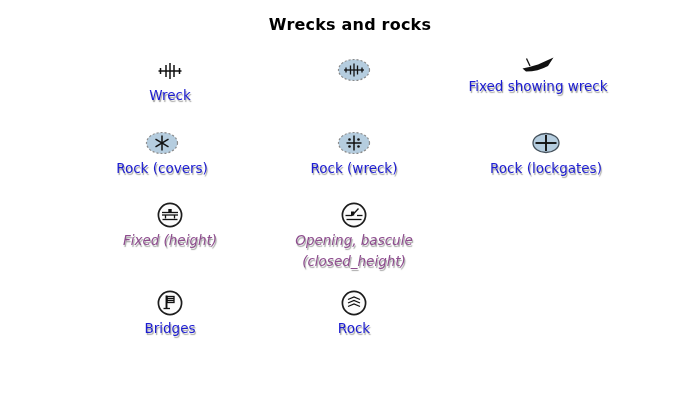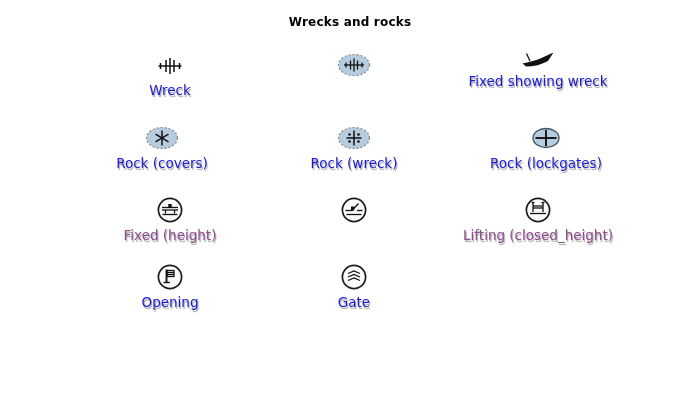--- a/index.html
+++ b/index.html
@@ -5,21 +5,21 @@
   * { box-sizing: border-box; margin: 0; padding: 0; }
   html, body { width: 700px; height: 420px; }
   body {
     background: var(--bg, #ffffff);
     font-family: "DejaVu Sans", "Liberation Sans", sans-serif;
     overflow: hidden;
   }
   .page { padding-top: 15px; }
   .sec-title {
     text-align: center;
-    font-size: 12px;
+    font-size: 16px;
     font-weight: 700;
     color: var(--heading, #000);
     letter-spacing: 0.2px;
   }
   .sec-title.second { margin-top: 37px; }
   .grid {
     display: grid;
     grid-template-columns: 1fr 1fr 1fr;
     padding: 0 70px 0 78px;
   }
@@ -32,21 +32,21 @@
   .icon-box.short { height: 21px; align-items: flex-start; }
   .lbl {
     font-size: 13.5px;
     line-height: 21px;
     color: var(--link, #1c1cd2);
     text-decoration: none;
     cursor: pointer;
     text-align: center;
     text-shadow: 1px 1.5px 1px rgba(90,90,90,0.55);
   }
-  .lbl.visited { color: var(--visited, #8e4d8e); }
+  .lbl.visited { color: var(--visited, #8e4d8e); font-style: italic; }
   .lbl.wrap { max-width: 170px; }
 
   svg .ell-dashed { fill: var(--symbol-fill, #b5cddf); stroke: var(--symbol-stroke, #8a8a8a); stroke-width: 1.2; stroke-dasharray: 2 2; }
   svg .ell-solid  { fill: var(--symbol-fill, #b5cddf); stroke: #44505a; stroke-width: 1.3; }
   svg .st  { stroke: var(--glyph, #111); fill: none; stroke-width: 1.5; }
   svg .st2 { stroke: var(--glyph, #111); fill: none; stroke-width: 1.3; }
   svg .stb { stroke: var(--glyph, #111); fill: none; stroke-width: 1.9; }
   svg .fl  { fill: var(--glyph, #111); }
   svg .ring { fill: #fcfcfc; stroke: #1d1d1d; stroke-width: 1.7; }
 </style>
@@ -174,67 +174,51 @@
           <circle class="ring" cx="14" cy="14" r="11.6"></circle>
           <g class="st2">
             <line x1="5.5" y1="14.5" x2="12" y2="14.5"></line>
             <line x1="12" y1="14.5" x2="18.5" y2="7.5"></line>
             <line x1="17" y1="14.5" x2="22.5" y2="14.5"></line>
             <line x1="6.5" y1="18.5" x2="21.5" y2="18.5"></line>
           </g>
           <rect class="fl" x="11" y="10.5" width="3.2" height="4"></rect>
         </svg>
       </div>
-    </div>
-
-    <div class="cell">
-      <div class="icon-box">
-        <svg width="28" height="28" viewBox="0 0 28 28">
-          <circle class="ring" cx="14" cy="14" r="11.6"></circle>
-          <g class="st2">
-            <line x1="9" y1="6.5" x2="9" y2="16"></line>
-            <line x1="19" y1="6.5" x2="19" y2="16"></line>
-            <line x1="7.5" y1="6.5" x2="10.5" y2="6.5"></line>
-            <line x1="17.5" y1="6.5" x2="20.5" y2="6.5"></line>
-            <line x1="9" y1="10" x2="19" y2="10"></line>
-            <line x1="9" y1="12" x2="19" y2="12"></line>
-            <line x1="6" y1="17.5" x2="22" y2="17.5"></line>
-          </g>
-        </svg>
-      </div>
-      <a class="lbl visited" href="#">Lifting (closed_height)</a>
-    </div>
+      <a class="lbl visited wrap" href="#">Opening, bascule (closed_height)</a>
+    </div>
+
   </div>
 
   <div class="grid g4">
 
     <div class="cell">
       <div class="icon-box">
         <svg width="28" height="28" viewBox="0 0 28 28">
           <circle class="ring" cx="14" cy="14" r="11.6"></circle>
           <line class="stb" x1="10.5" y1="6.5" x2="10.5" y2="19.5"></line>
           <g class="st2">
             <rect x="11" y="7.5" width="7" height="6"></rect>
             <line x1="11" y1="9.5" x2="18" y2="9.5"></line>
             <line x1="11" y1="11.5" x2="18" y2="11.5"></line>
             <line x1="7.5" y1="19.5" x2="14" y2="19.5"></line>
           </g>
         </svg>
       </div>
-      <a class="lbl" href="#">Opening</a>
+      <a class="lbl" href="#">Bridges</a>
     </div>
 
     <div class="cell">
       <div class="icon-box">
         <svg width="28" height="28" viewBox="0 0 28 28">
           <circle class="ring" cx="14" cy="14" r="11.6"></circle>
           <g class="st2">
             <path d="M8 10.5 L14 8 L20 10.5"></path>
             <path d="M8 14 L14 11.5 L20 14"></path>
             <path d="M8 17.5 L14 15 L20 17.5"></path>
           </g>
         </svg>
       </div>
-      <a class="lbl" href="#">Gate</a>
+      <a class="lbl" href="#">Rock</a>
     </div>
   </div>
 
 </div>
 
 </body></html>

